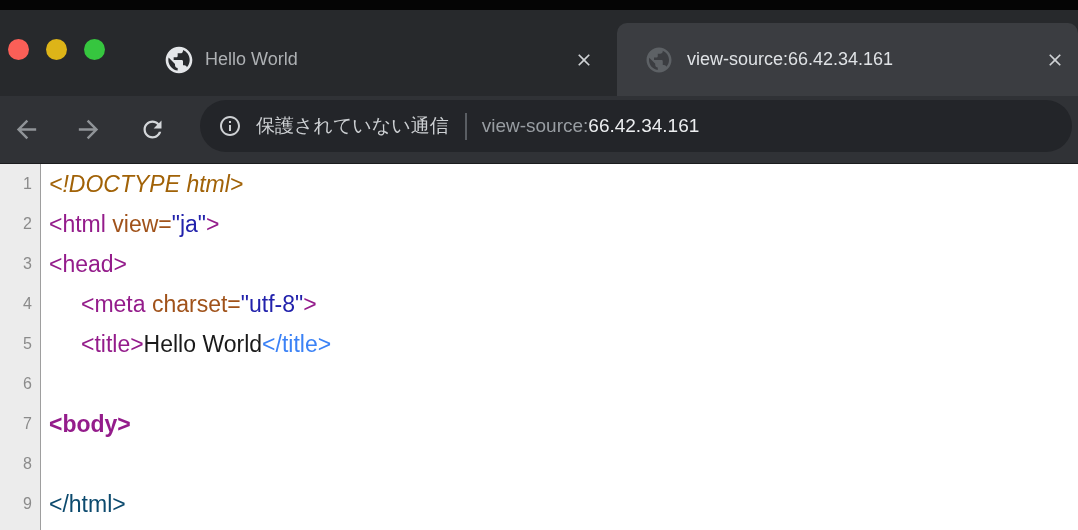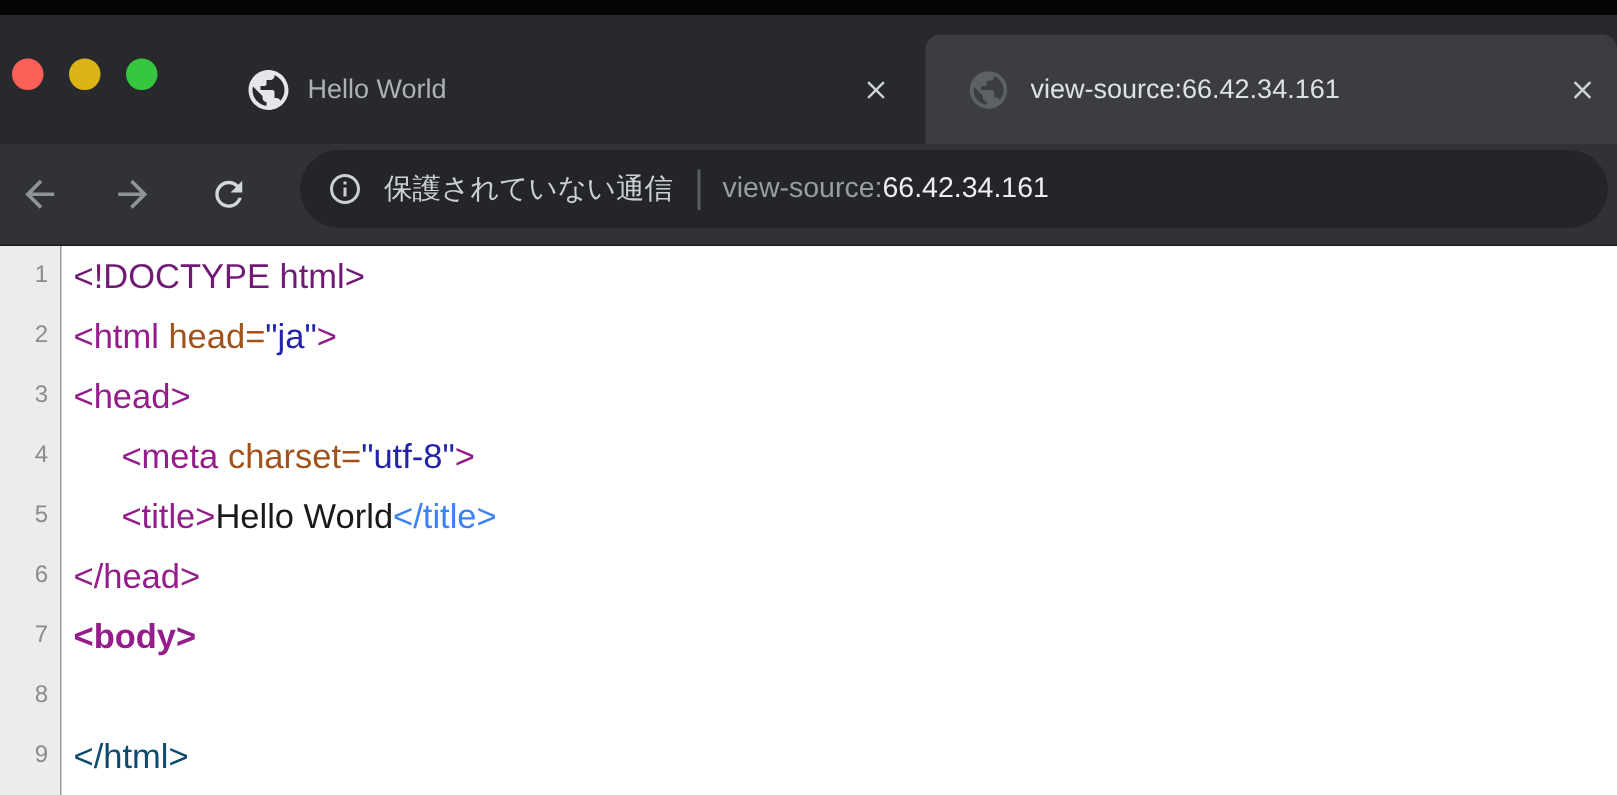--- a/index.html
+++ b/index.html
@@ -125,41 +125,40 @@
       <span class="omni-sep"></span>
       <span class="url"><span class="url-scheme">view-source:</span><span class="url-host">66.42.34.161</span></span>
     </div>
   </div>
 
   <div class="content">
     <div class="gutter-rail"></div>
     <div class="lines">
         <div class="line">
           <div class="line-num">1</div>
-          <div class="line-code"><span style="color: #701a75;">&lt;!DOCTYPE html&gt;</span></div>
+          <div class="line-code"><span style="color: #a16207; font-style: italic;">&lt;!DOCTYPE html&gt;</span></div>
         </div>
         <div class="line">
           <div class="line-num">2</div>
-          <div class="line-code"><span style="color: rgb(148, 28, 139);">&lt;html </span><span style="color: rgb(160, 82, 26);">head=</span><span style="color: rgb(34, 34, 172);">"ja"</span><span style="color: rgb(148, 28, 139);">&gt;</span></div>
+          <div class="line-code"><span style="color: rgb(148, 28, 139);">&lt;html </span><span style="color: rgb(160, 82, 26);">view=</span><span style="color: rgb(34, 34, 172);">"ja"</span><span style="color: rgb(148, 28, 139);">&gt;</span></div>
         </div>
         <div class="line">
           <div class="line-num">3</div>
           <div class="line-code"><span style="color: rgb(148, 28, 139);">&lt;head&gt;</span></div>
         </div>
         <div class="line">
           <div class="line-num">4</div>
           <div class="line-code"><span style="color: rgb(26, 26, 26);">     </span><span style="color: rgb(148, 28, 139);">&lt;meta </span><span style="color: rgb(160, 82, 26);">charset=</span><span style="color: rgb(34, 34, 172);">"utf-8"</span><span style="color: rgb(148, 28, 139);">&gt;</span></div>
         </div>
         <div class="line">
           <div class="line-num">5</div>
           <div class="line-code"><span style="color: rgb(26, 26, 26);">     </span><span style="color: rgb(148, 28, 139);">&lt;title&gt;</span><span style="color: rgb(26, 26, 26);">Hello World</span><span style="color: #3b82f6;">&lt;/title&gt;</span></div>
         </div>
         <div class="line">
           <div class="line-num">6</div>
-          <div class="line-code"><span style="color: rgb(148, 28, 139);">&lt;/head&gt;</span></div>
         </div>
         <div class="line">
           <div class="line-num">7</div>
           <div class="line-code"><span style="color: rgb(148, 28, 139); font-weight: bold;">&lt;body&gt;</span></div>
         </div>
         <div class="line">
           <div class="line-num">8</div>
         </div>
         <div class="line">
           <div class="line-num">9</div>

